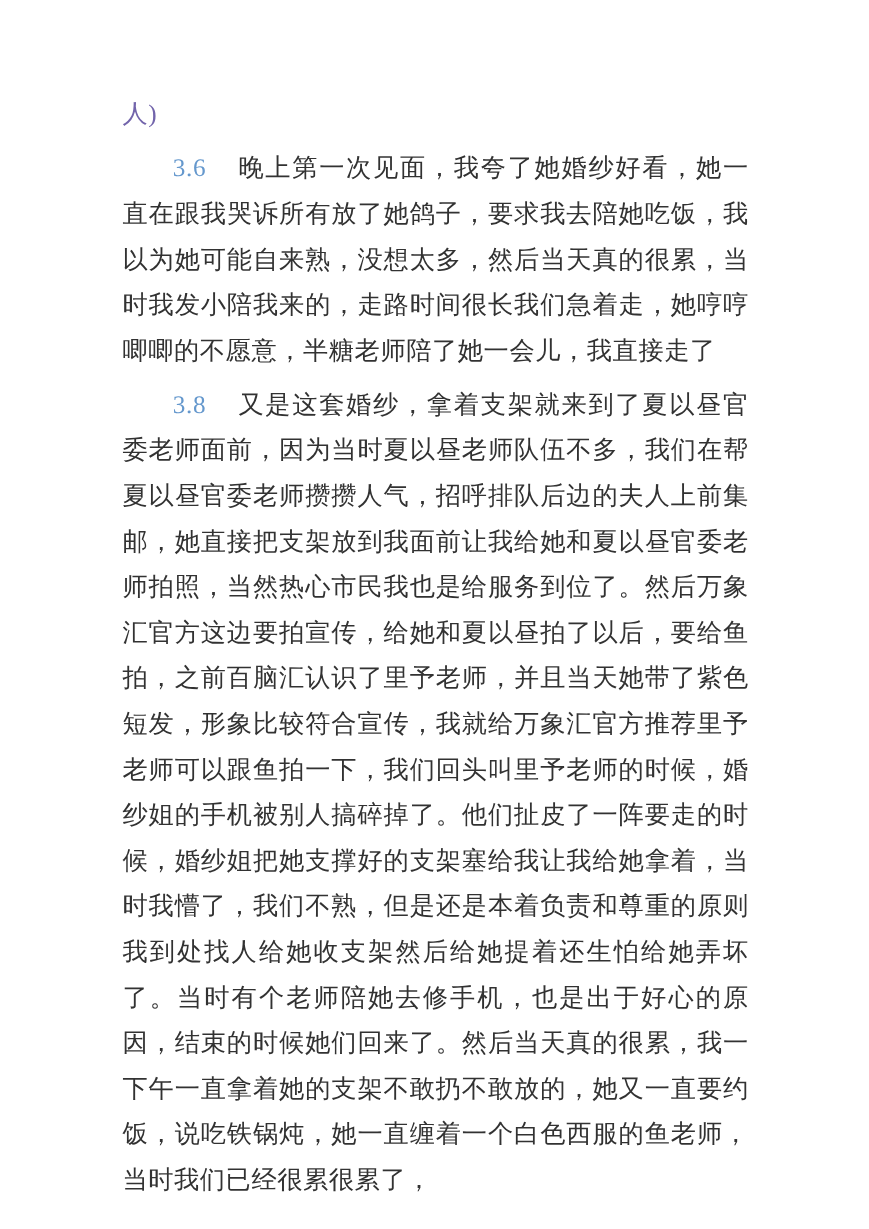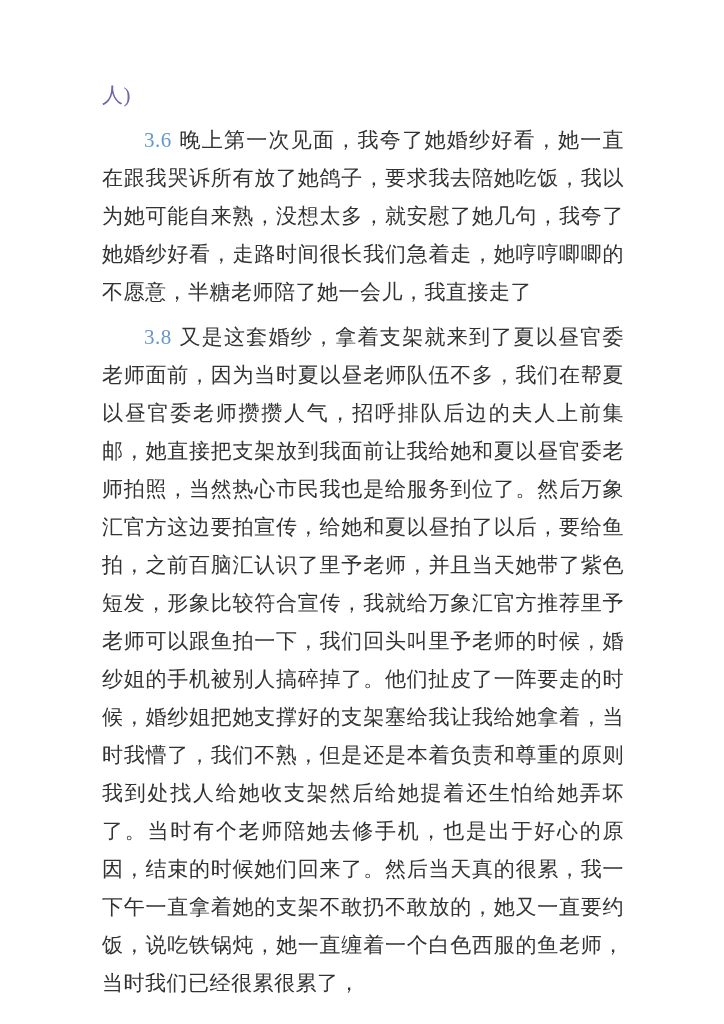--- a/index.html
+++ b/index.html
@@ -31,25 +31,25 @@
   }
   p.fragment {
     color: var(--fragment-color, #7264ab);
     text-align: left;
   }
   p.para {
     text-indent: 2em;
   }
   .marker {
     color: var(--date-marker-color, #6598cd);
-    margin-right: 7px;
+    margin-right: 26px;
   }
 </style>
 </head>
 <body>
 
 <div class="doc">
   <p class="fragment">人)</p>
 
-  <p class="para"><span class="marker">3.6</span><span>晚上第一次见面，我夸了她婚纱好看，她一直在跟我哭诉所有放了她鸽子，要求我去陪她吃饭，我以为她可能自来熟，没想太多，就安慰了她几句，我夸了她婚纱好看，走路时间很长我们急着走，她哼哼唧唧的不愿意，半糖老师陪了她一会儿，我直接走了</span></p>
+  <p class="para"><span class="marker">3.6</span><span>晚上第一次见面，我夸了她婚纱好看，她一直在跟我哭诉所有放了她鸽子，要求我去陪她吃饭，我以为她可能自来熟，没想太多，然后当天真的很累，当时我发小陪我来的，走路时间很长我们急着走，她哼哼唧唧的不愿意，半糖老师陪了她一会儿，我直接走了</span></p>
 
   <p class="para"><span class="marker">3.8</span><span>又是这套婚纱，拿着支架就来到了夏以昼官委老师面前，因为当时夏以昼老师队伍不多，我们在帮夏以昼官委老师攒攒人气，招呼排队后边的夫人上前集邮，她直接把支架放到我面前让我给她和夏以昼官委老师拍照，当然热心市民我也是给服务到位了。然后万象汇官方这边要拍宣传，给她和夏以昼拍了以后，要给鱼拍，之前百脑汇认识了里予老师，并且当天她带了紫色短发，形象比较符合宣传，我就给万象汇官方推荐里予老师可以跟鱼拍一下，我们回头叫里予老师的时候，婚纱姐的手机被别人搞碎掉了。他们扯皮了一阵要走的时候，婚纱姐把她支撑好的支架塞给我让我给她拿着，当时我懵了，我们不熟，但是还是本着负责和尊重的原则我到处找人给她收支架然后给她提着还生怕给她弄坏了。当时有个老师陪她去修手机，也是出于好心的原因，结束的时候她们回来了。然后当天真的很累，我一下午一直拿着她的支架不敢扔不敢放的，她又一直要约饭，说吃铁锅炖，她一直缠着一个白色西服的鱼老师，当时我们已经很累很累了，</span></p>
 </div>
 
 </body></html>

